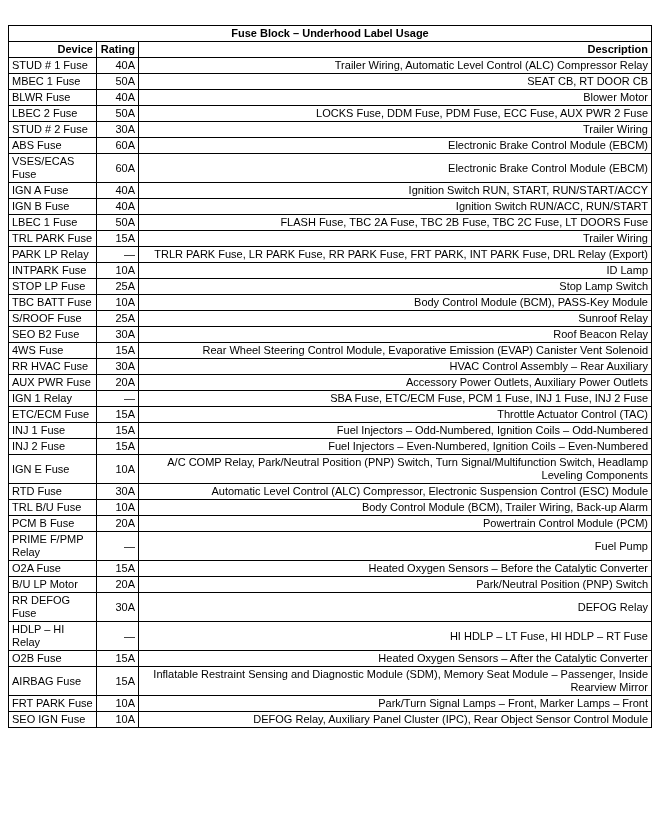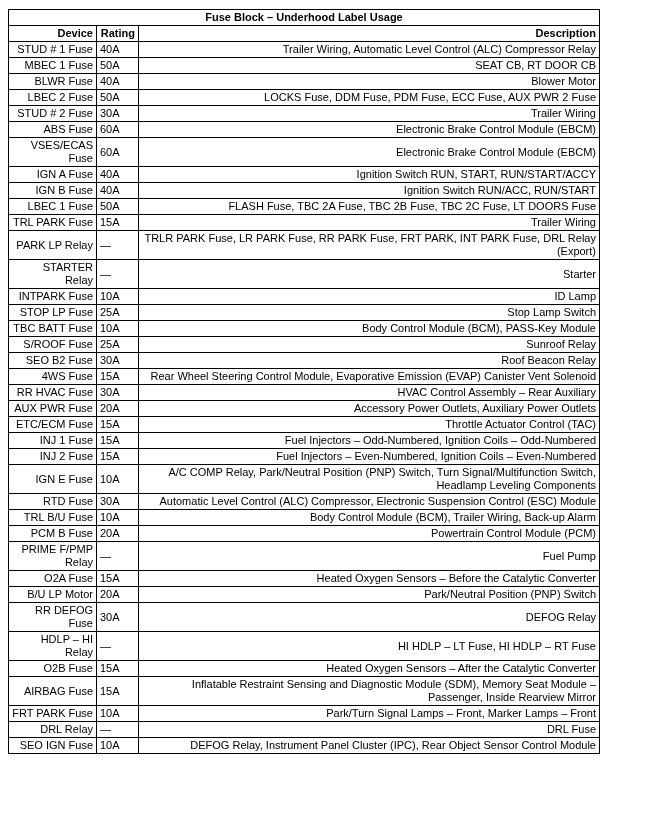--- a/index.html
+++ b/index.html
@@ -12,22 +12,23 @@
     height: 817px;
     font-family: "Liberation Sans", sans-serif;
     color: #000000;
     overflow: hidden;
   }
   .page {
     padding: 9px 8px;
   }
   table.fuse-table {
     border-collapse: collapse;
-    width: 592px;
+    width: 644px;
     table-layout: fixed;
+    margin-top: 16px;
   }
   table.fuse-table th,
   table.fuse-table td {
     border: 1px solid #000000;
     font-size: 11px;
     line-height: 13px;
     padding: 1px 3px;
     vertical-align: middle;
     overflow: hidden;
   }
@@ -35,24 +36,24 @@
     text-align: center;
     font-weight: bold;
     font-size: 11.5px;
     padding: 2px 3px;
   }
   th.col-header {
     font-weight: bold;
     text-align: right;
   }
   td.device-cell {
+    text-align: left;
+  }
+  td.rating-cell {
     text-align: right;
-  }
-  td.rating-cell {
-    text-align: left;
   }
   td.description-cell {
     text-align: right;
   }
 </style>
 </head>
 <body>
 
 <div class="page">
   <table class="fuse-table">
@@ -126,25 +127,20 @@
           <td class="device-cell">TRL PARK Fuse</td>
           <td class="rating-cell">15A</td>
           <td class="description-cell">Trailer Wiring</td>
         </tr>
         <tr>
           <td class="device-cell">PARK LP Relay</td>
           <td class="rating-cell">—</td>
           <td class="description-cell">TRLR PARK Fuse, LR PARK Fuse, RR PARK Fuse, FRT PARK, INT PARK Fuse, DRL Relay (Export)</td>
         </tr>
         <tr>
-          <td class="device-cell">STARTER Relay</td>
-          <td class="rating-cell">—</td>
-          <td class="description-cell">Starter</td>
-        </tr>
-        <tr>
           <td class="device-cell">INTPARK Fuse</td>
           <td class="rating-cell">10A</td>
           <td class="description-cell">ID Lamp</td>
         </tr>
         <tr>
           <td class="device-cell">STOP LP Fuse</td>
           <td class="rating-cell">25A</td>
           <td class="description-cell">Stop Lamp Switch</td>
         </tr>
         <tr>
@@ -171,20 +167,25 @@
           <td class="device-cell">RR HVAC Fuse</td>
           <td class="rating-cell">30A</td>
           <td class="description-cell">HVAC Control Assembly – Rear Auxiliary</td>
         </tr>
         <tr>
           <td class="device-cell">AUX PWR Fuse</td>
           <td class="rating-cell">20A</td>
           <td class="description-cell">Accessory Power Outlets, Auxiliary Power Outlets</td>
         </tr>
         <tr>
+          <td class="device-cell">IGN 1 Relay</td>
+          <td class="rating-cell">—</td>
+          <td class="description-cell">SBA Fuse, ETC/ECM Fuse, PCM 1 Fuse, INJ 1 Fuse, INJ 2 Fuse</td>
+        </tr>
+        <tr>
           <td class="device-cell">ETC/ECM Fuse</td>
           <td class="rating-cell">15A</td>
           <td class="description-cell">Throttle Actuator Control (TAC)</td>
         </tr>
         <tr>
           <td class="device-cell">INJ 1 Fuse</td>
           <td class="rating-cell">15A</td>
           <td class="description-cell">Fuel Injectors – Odd-Numbered, Ignition Coils – Odd-Numbered</td>
         </tr>
         <tr>
@@ -246,24 +247,19 @@
           <td class="device-cell">AIRBAG Fuse</td>
           <td class="rating-cell">15A</td>
           <td class="description-cell">Inflatable Restraint Sensing and Diagnostic Module (SDM), Memory Seat Module – Passenger, Inside Rearview Mirror</td>
         </tr>
         <tr>
           <td class="device-cell">FRT PARK Fuse</td>
           <td class="rating-cell">10A</td>
           <td class="description-cell">Park/Turn Signal Lamps – Front, Marker Lamps – Front</td>
         </tr>
         <tr>
-          <td class="device-cell">DRL Relay</td>
-          <td class="rating-cell">—</td>
-          <td class="description-cell">DRL Fuse</td>
-        </tr>
-        <tr>
           <td class="device-cell">SEO IGN Fuse</td>
           <td class="rating-cell">10A</td>
-          <td class="description-cell">DEFOG Relay, Instrument Panel Cluster (IPC), Rear Object Sensor Control Module</td>
+          <td class="description-cell">DEFOG Relay, Auxiliary Panel Cluster (IPC), Rear Object Sensor Control Module</td>
         </tr>
       </tbody>
   </table>
 </div>
 
 </body></html>

